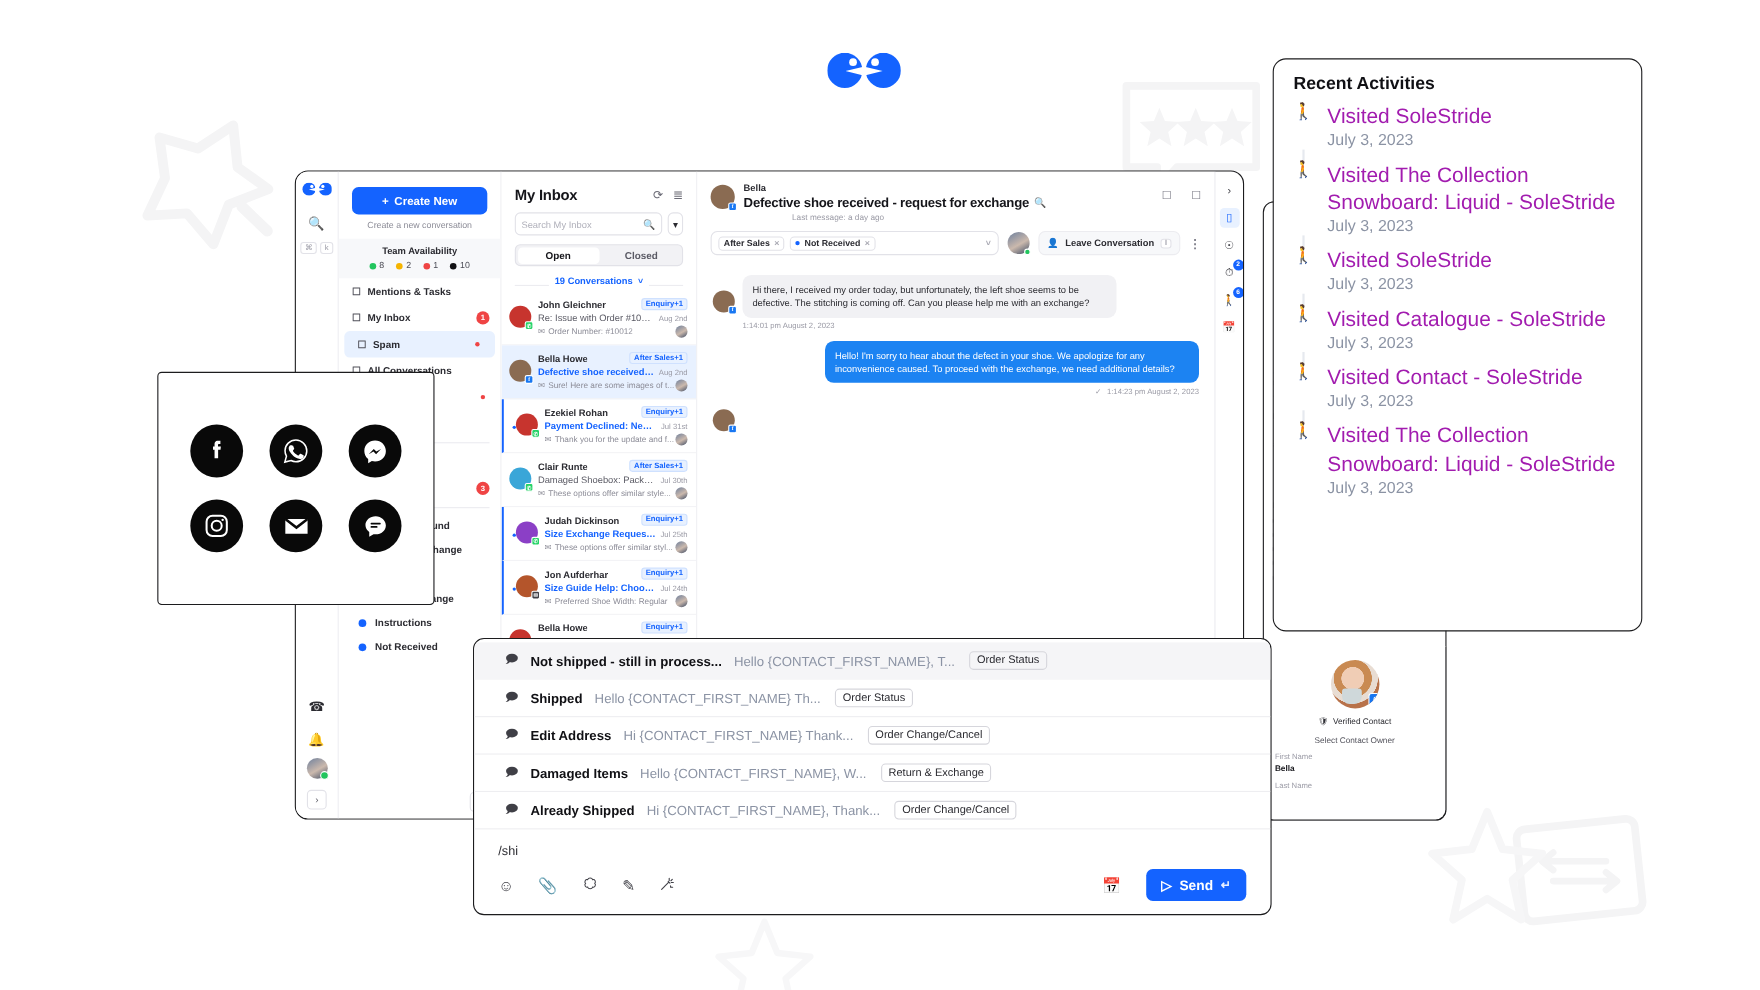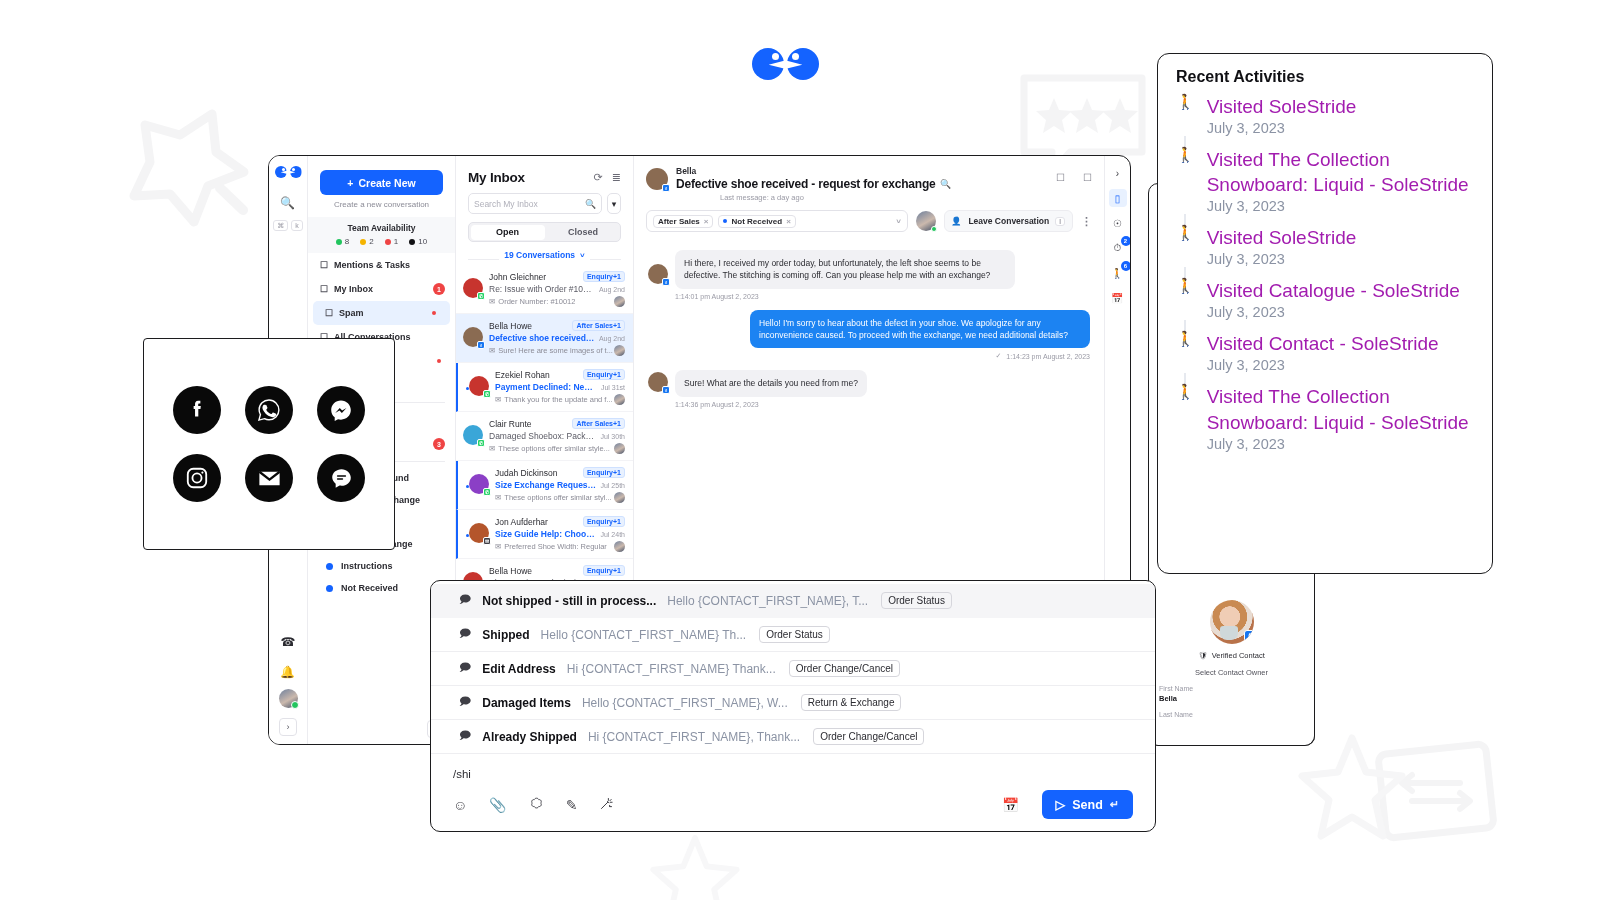--- a/index.html
+++ b/index.html
@@ -122,21 +122,21 @@
   .conv.active { background: #e8f1ff; }
   .conv.unread { border-left: 2px solid #1463ff; padding-left: 5px; }
   .conv .ldot { width: 3px; height: 3px; border-radius: 50%; background: #1463ff;
                 position: absolute; left: 8px; top: 50%; }
   .ava { width: 20px; height: 20px; border-radius: 50%; position: relative; flex: 0 0 20px; margin-top: 7px; }
   .ava .ch { position: absolute; right: -2px; bottom: -2px; width: 8px; height: 8px;
              border-radius: 2px; border: 1.2px solid #fff; display:flex; align-items:center;
              justify-content:center; font-size:5px; color:#fff; font-weight:700; }
   .conv-body { flex: 1; min-width: 0; }
   .conv-r1 { display: flex; align-items: center; justify-content: space-between; gap: 4px; }
-  .conv-name { font-size: 8.5px; font-weight: 400; color: #2b2b31; white-space: nowrap;
+  .conv-name { font-size: 8.5px; font-weight: 700; color: #2b2b31; white-space: nowrap;
                overflow: hidden; text-overflow: ellipsis; }
   .conv-tag { font-size: 7px; color: #1463ff; background: #e8f1ff; border: 1px solid #cfe1ff;
               border-radius: 3px; padding: 1px 3px; white-space: nowrap; font-weight:600; }
   .conv-r2 { display: flex; align-items: baseline; justify-content: space-between; gap: 4px; margin-top: 2px; }
   .conv-subj { font-size: 8.5px; color: #5a5a64; white-space: nowrap; overflow: hidden;
                text-overflow: ellipsis; }
   .conv.bold .conv-subj { color: #1463ff; font-weight: 700; }
   .conv-time { font-size: 7px; color: #9a9aa5; white-space: nowrap; }
   .conv-r3 { display: flex; align-items: center; justify-content: space-between; margin-top: 2px; }
   .conv-prev { font-size: 7.5px; color: #8c8c97; white-space: nowrap; overflow: hidden;
@@ -760,24 +760,20 @@
             <div class="msg-meta r">
               <span>✓</span>
               <span>1:14:23 pm August 2, 2023</span>
             </div>
           </div>
         </div>
         <div class="msg-row">
           <div class="ava" style="background:#8a6b52;margin-top:2px">
             <span class="ch" style="background:#1877f2;font-family:'Liberation Serif',serif">f</span>
             </div>
-          <div>
-            <div class="bubble in">Sure! What are the details you need from me?</div>
-            <div class="msg-meta">1:14:36 pm August 2, 2023</div>
-          </div>
         </div>
       </div>
     </div>
 
     <div class="app-right-rail">
       <div class="arr-ico">›</div>
       <div class="arr-ico sel">▯</div>
       <div class="arr-ico">☉</div>
       <div class="arr-ico">⏱
         <span class="bdg">2</span></div>

